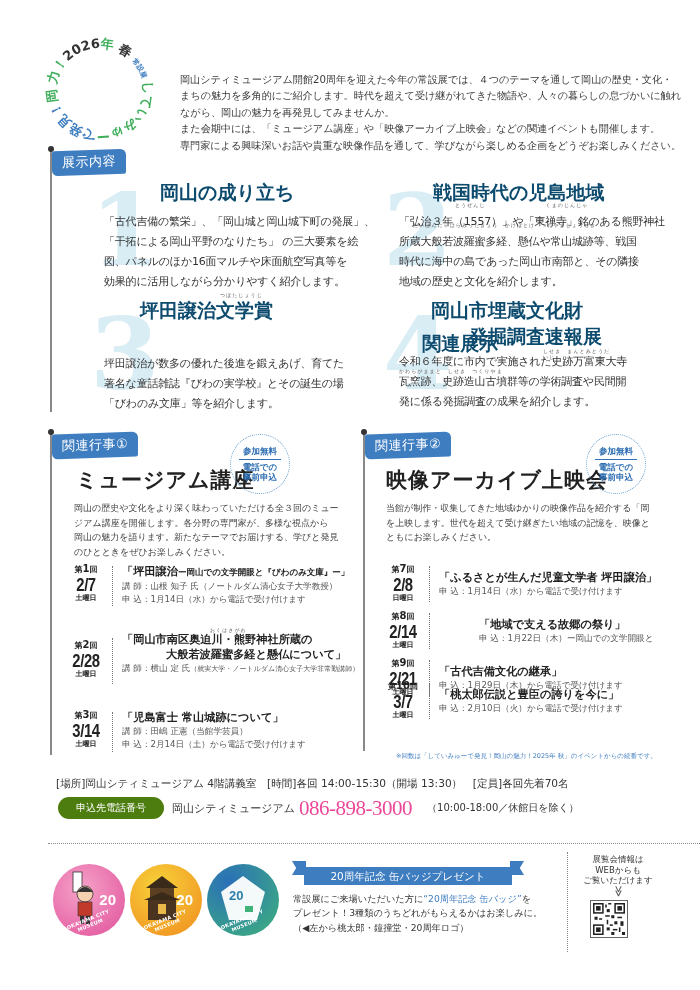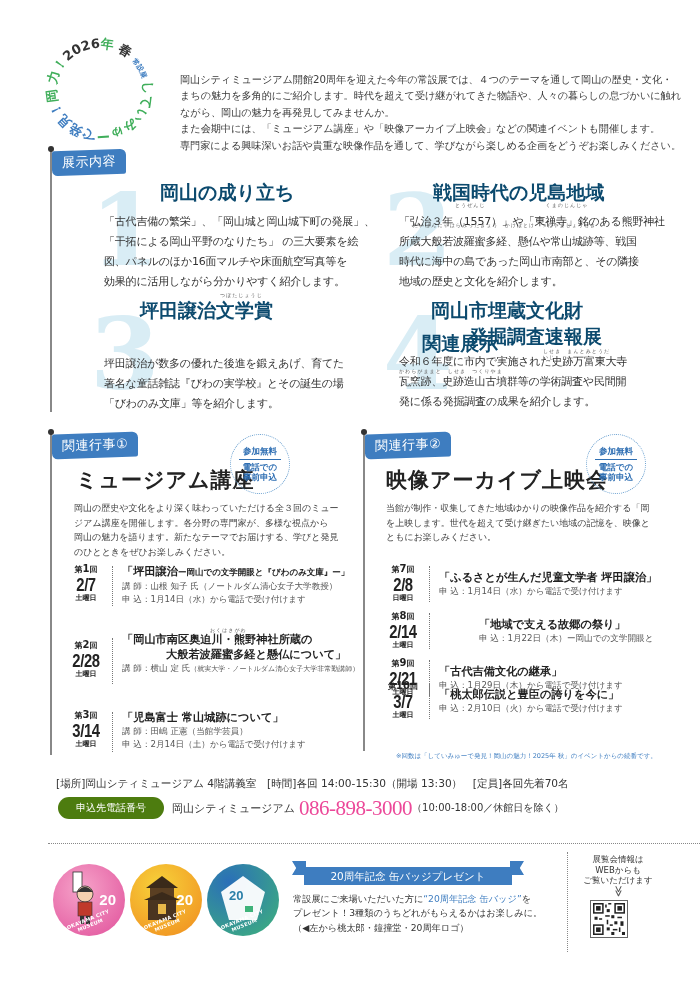--- a/index.html
+++ b/index.html
@@ -46,21 +46,21 @@
   .s-line .small { font-size: 7px; }
 
   .note { position: absolute; left: 388px; top: 752px; font-size: 6.5px; color: #3e7dc0; white-space: nowrap; margin-left: 8px; }
 
   
   .info { position: absolute; left: 56px; top: 777px; font-size: 10.6px; color: #333; white-space: nowrap; }
   .phone-row { position: absolute; left: 58px; top: 797px; height: 22px; display: flex; align-items: center; white-space: nowrap; }
   .phone-pill { background: #4d7c0f; color: #fff; font-size: 10px; border-radius: 11px; padding: 4px 18px; margin-right: 8px; }
   .phone-museum { font-size: 11px; color: #333; margin-right: 4px; }
   .phone-num { font-size: 21px; color: #ec4899; letter-spacing: -0.5px; font-family: Liberation Serif, serif; }
-  .phone-hours { font-size: 10px; color: #333; margin-left: 0; }
+  .phone-hours { font-size: 10px; color: #333; margin-left: 15px; }
 
   .divider-h { position: absolute; left: 48px; top: 843px; width: 660px; border-top: 1px dotted #888; }
   .divider-v { position: absolute; left: 567px; top: 852px; height: 100px; border-left: 1px dotted #888; }
 
   
   .badge { position: absolute; width: 72px; height: 72px; border-radius: 50%; overflow: hidden; }
   .badge .twenty { position: absolute; right: 9px; top: 27px; color: #fff; font-weight: bold; font-size: 15px; font-family: "Liberation Sans", sans-serif; }
   .badge .ocm { position: absolute; left: 0; bottom: 8px; width: 100%; text-align: center; color: #fff; font-size: 5px; font-weight: bold; letter-spacing: 0.3px; transform: rotate(-22deg); }
 
   .ribbon { position: absolute; left: 292px; top: 865px; width: 232px; height: 20px; }

